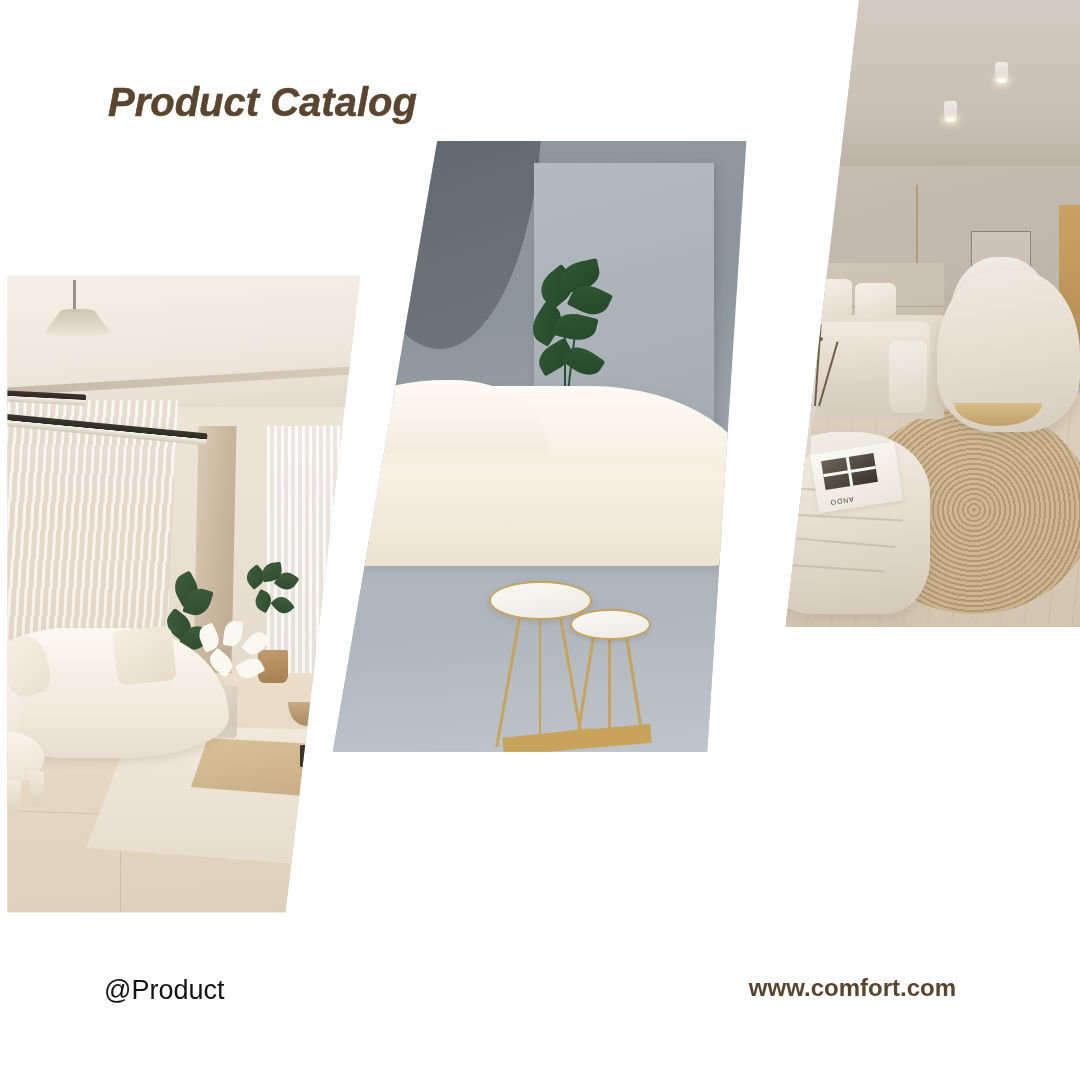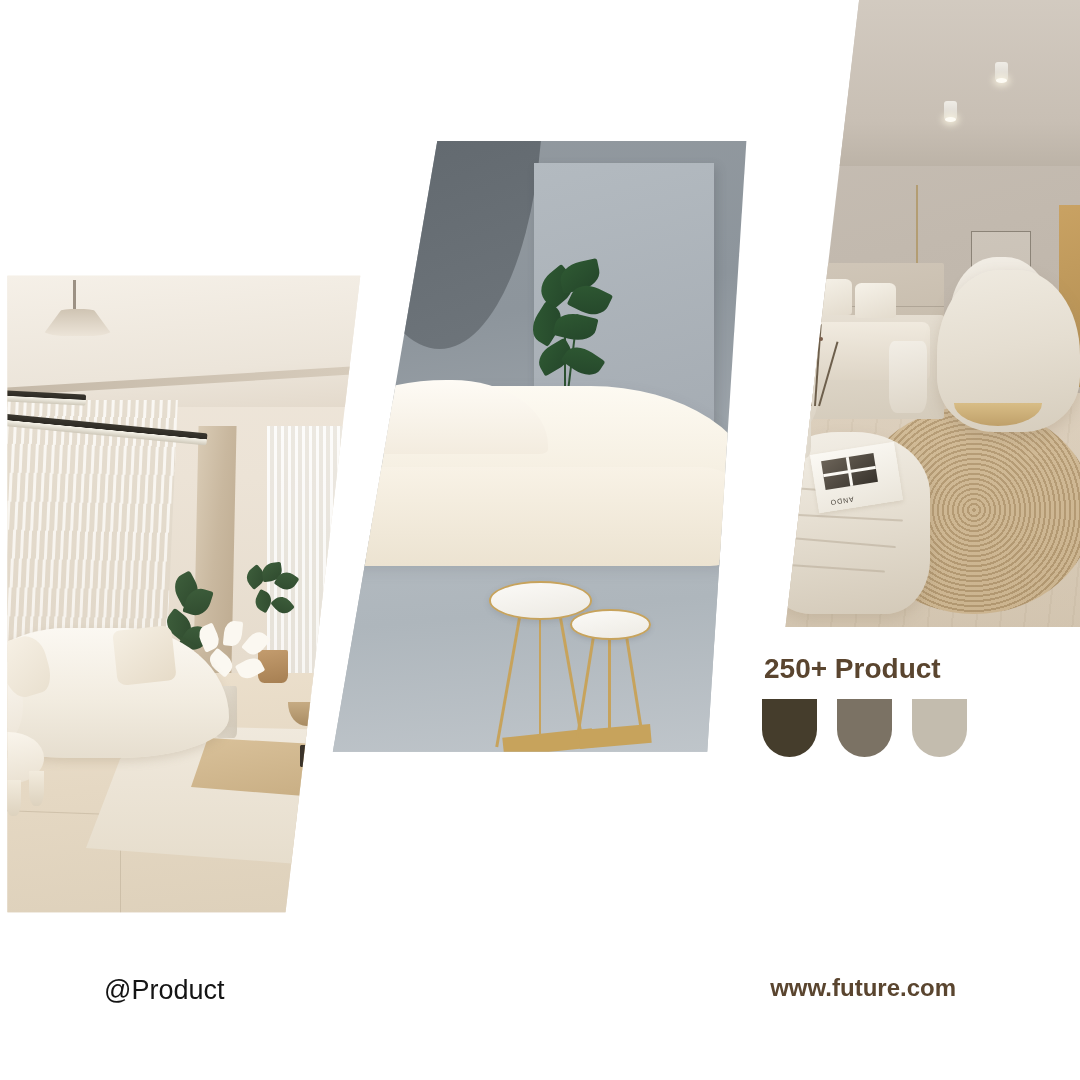--- a/index.html
+++ b/index.html
@@ -682,28 +682,21 @@
       </div>
       <div class="bd-vase"></div>
       <div class="bd-book">
         <div class="bd-book-img"></div>
         <div class="bd-book-label">ANDO</div>
       </div>
     </div>
   </div>
 
   <div class="headline-block">
+    <h2 class="title-sub">Product Catalog</h2>
   </div>
 
-  <div class="product-block">
-    <div class="product-count">250+ Product</div>
-    <div class="swatch-row">
-      <div class="swatch" style="background:#453d2c;"></div>
-      <div class="swatch" style="background:#7b7264;"></div>
-      <div class="swatch" style="background:#c3bcae;"></div>
-    </div>
-  </div>
 
 
   <div class="footer-handle">@Product</div>
-  <div class="footer-site">www.future.com</div>
+  <div class="footer-site">www.comfort.com</div>
 
 </div>
 
 </body></html>

